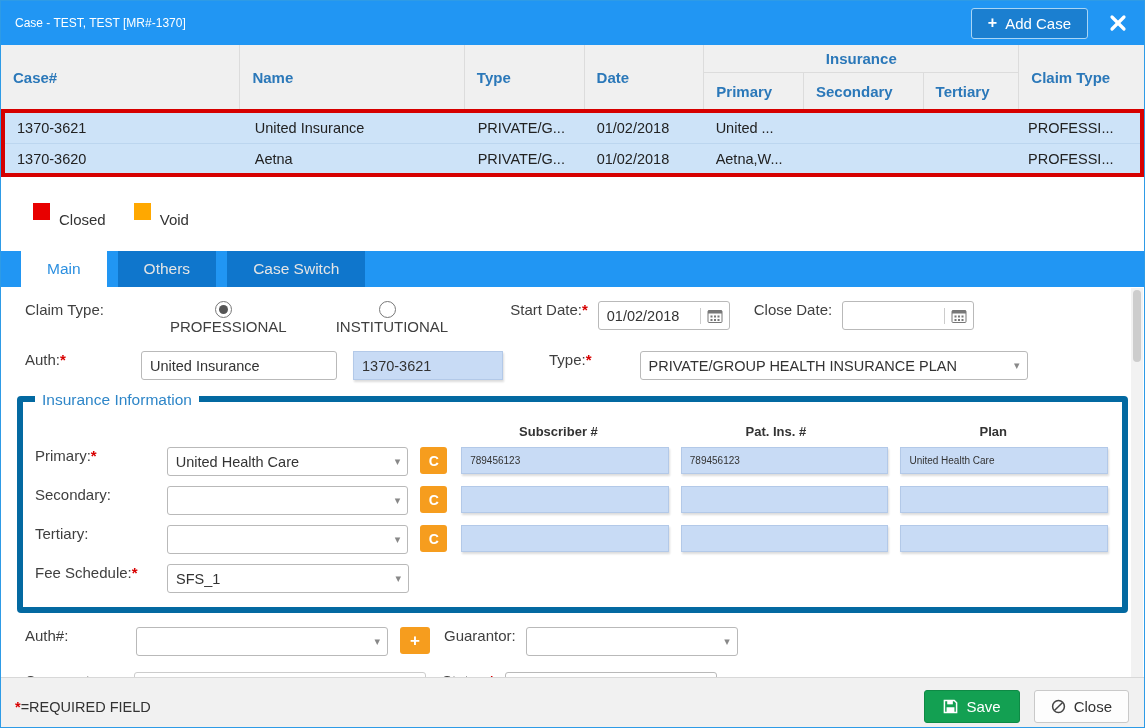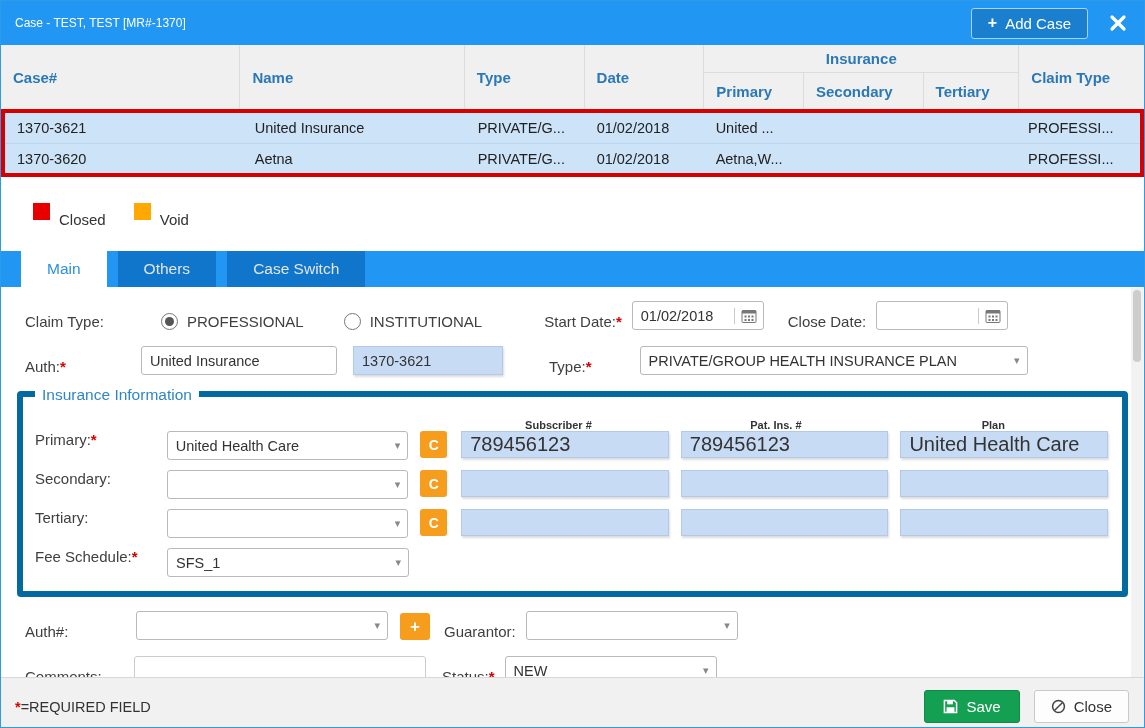--- a/index.html
+++ b/index.html
@@ -56,51 +56,51 @@
   .swatch.void { background: #ffa800; margin-left: 28px; }
   .legend span.lbl { margin-left: 9px; margin-top: 16px; }
 
   
   .tabbar { margin-top: 30px; height: 36px; background: #2196f3; display: flex; align-items: stretch; padding-left: 20px; gap: 11px; }
   .tab { display: flex; align-items: center; justify-content: center; padding: 0 26px; color: #e5e5e5; background: #0f76cc; font-size: 15.5px; cursor: pointer; }
   .tab.active { background: #fff; color: #2b8fe0; }
 
   
   .form { position: relative; padding-top: 14px; font-size: 15px; color: #3f3f3f; }
-  .frow { display: flex; align-items: flex-end; margin: 0 0 16px 24px; }
+  .frow { display: flex; align-items: flex-start; margin: 0 0 16px 24px; }
   .lbl-claim { width: 130px; }
-  .radio-opt { display: flex; align-items: center; cursor: pointer; }
+  .radio-opt { display: flex; align-items: center; cursor: pointer; flex-direction: column; }
   .radio { width: 17px; height: 17px; border-radius: 50%; border: 1px solid #777; background: #fff; display: inline-flex; align-items: center; justify-content: center; }
   .radio.checked::after { content: ""; width: 9px; height: 9px; border-radius: 50%; background: #555; }
   .radio-opt .rlbl { margin-left: 9px; }
 
   .req { color: #d80000; font-weight: 700; }
 
   .dateinput { width: 132px; height: 29px; border: 1px solid #b9b9b9; border-radius: 3px; background: #fff; display: flex; align-items: center; padding: 0 6px 0 8px; cursor: text; }
   .dateinput .val { flex: 1; font-size: 14.5px; color: #333; }
   .dateinput .cal { border-left: 1px solid #ccc; padding-left: 6px; display: flex; align-items: center; cursor: pointer; }
 
   .textinput { height: 29px; border: 1px solid #b9b9b9; border-radius: 3px; background: #fff; display: flex; align-items: center; padding: 0 8px; font-size: 14.5px; color: #333; cursor: text; }
   .ro-field { height: 29px; background: #c8dbf5; border: 1px solid #b3c9e8; display: flex; align-items: center; padding: 0 8px; font-size: 14.5px; color: #333; box-shadow: 1px 2px 2px rgba(0,0,0,0.14); }
 
   .select { height: 29px; border: 1px solid #b9b9b9; border-radius: 3px; background: #fff; display: flex; align-items: center; padding: 0 7px 0 8px; font-size: 14.5px; color: #333; cursor: pointer; }
   .select .val { flex: 1; white-space: nowrap; overflow: hidden; }
   .select .arrow { color: #888; font-size: 11px; margin-left: 6px; }
 
   
   .ins-box { position: relative; margin: 4px 16px 0 16px; border: 6px solid #0369a1; border-radius: 4px; padding: 22px 14px 12px 12px; }
   .ins-legend { position: absolute; top: -11px; left: 12px; background: #fff; padding: 0 7px; color: #2e86c8; font-size: 15.5px; }
-  .ins-headers { display: flex; font-weight: 700; color: #333; font-size: 11px; }
+  .ins-headers { display: flex; margin-bottom: 8px; font-weight: 700; color: #333; font-size: 13px; }
   .ins-headers .spacer { width: 426px; }
   .ins-headers .hcell { width: 208px; text-align: center; margin-right: 12px; }
   .ins-row { display: flex; margin-bottom: 10px; }
   .ins-label { width: 132px; }
   .ins-select { width: 242px; }
   .cbtn { width: 27px; height: 27px; margin-left: 12px; background: #f69d1e; color: #fff; font-weight: 700; font-size: 14px; border-radius: 3px; display: flex; align-items: center; justify-content: center; cursor: pointer; }
-  .ins-field { width: 208px; height: 27px; margin-left: 14px; background: #c8dbf5; border: 1px solid #b3c9e8; display: flex; align-items: center; padding: 0 8px; font-size: 20px; color: #333; box-shadow: 1px 2px 2px rgba(0,0,0,0.14); }
+  .ins-field { width: 208px; height: 27px; margin-left: 14px; background: #c8dbf5; border: 1px solid #b3c9e8; display: flex; align-items: center; padding: 0 8px; font-size: 10px; color: #333; box-shadow: 1px 2px 2px rgba(0,0,0,0.14); }
   .ins-field + .ins-field { margin-left: 12px; }
   .fee-row { margin-bottom: 2px; }
 
   .lbl-auth { width: 111px; }
   .plusbtn { width: 30px; height: 27px; margin-left: 12px; background: #f69d1e; color: #fff; font-weight: 700; font-size: 17px; border-radius: 3px; display: flex; align-items: center; justify-content: center; cursor: pointer; }
   .lbl-guar { margin-left: 14px; }
   .lbl-comments { width: 109px; }
   .lbl-status { margin-left: 16px; }
 
   

